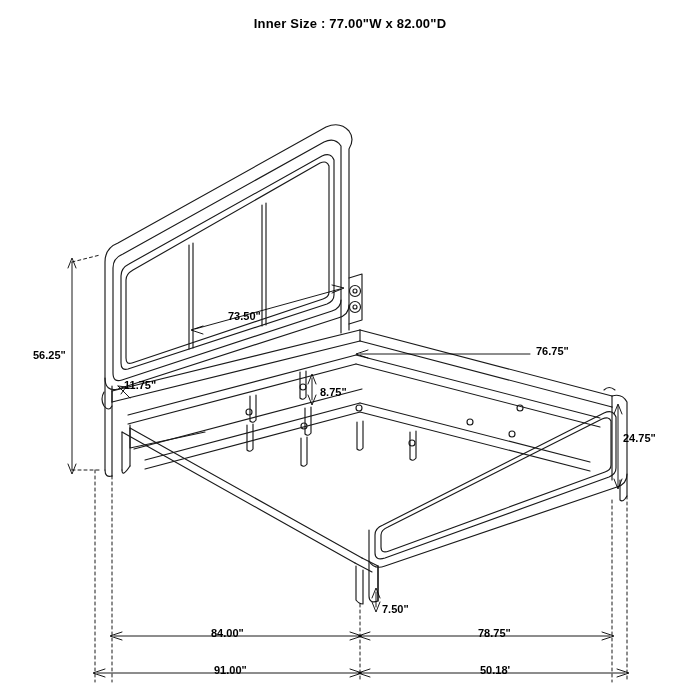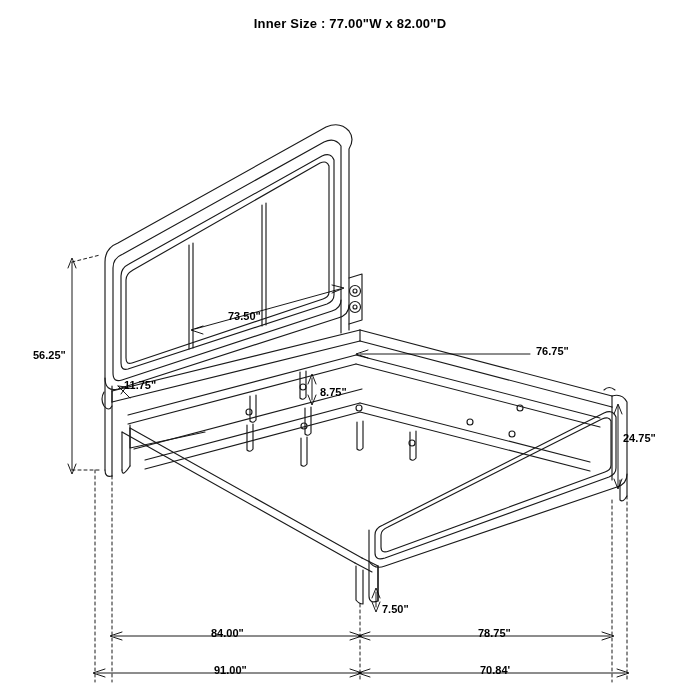--- a/index.html
+++ b/index.html
@@ -198,15 +198,15 @@
   <div class="dim-label" style="left:228px; top:310px;">73.50"</div>
   <div class="dim-label" style="left:33px; top:349px;">56.25"</div>
   <div class="dim-label" style="left:124px; top:379px;">11.75"</div>
   <div class="dim-label" style="left:320px; top:386px;">8.75"</div>
   <div class="dim-label" style="left:536px; top:345px;">76.75"</div>
   <div class="dim-label" style="left:623px; top:432px;">24.75"</div>
   <div class="dim-label" style="left:382px; top:603px;">7.50"</div>
   <div class="dim-label" style="left:211px; top:627px;">84.00"</div>
   <div class="dim-label" style="left:478px; top:627px;">78.75"</div>
   <div class="dim-label" style="left:214px; top:664px;">91.00"</div>
-  <div class="dim-label" style="left:480px; top:664px;">70.84'</div>
+  <div class="dim-label" style="left:480px; top:664px;">50.18'</div>
 
 </div>
 
 </body></html>

